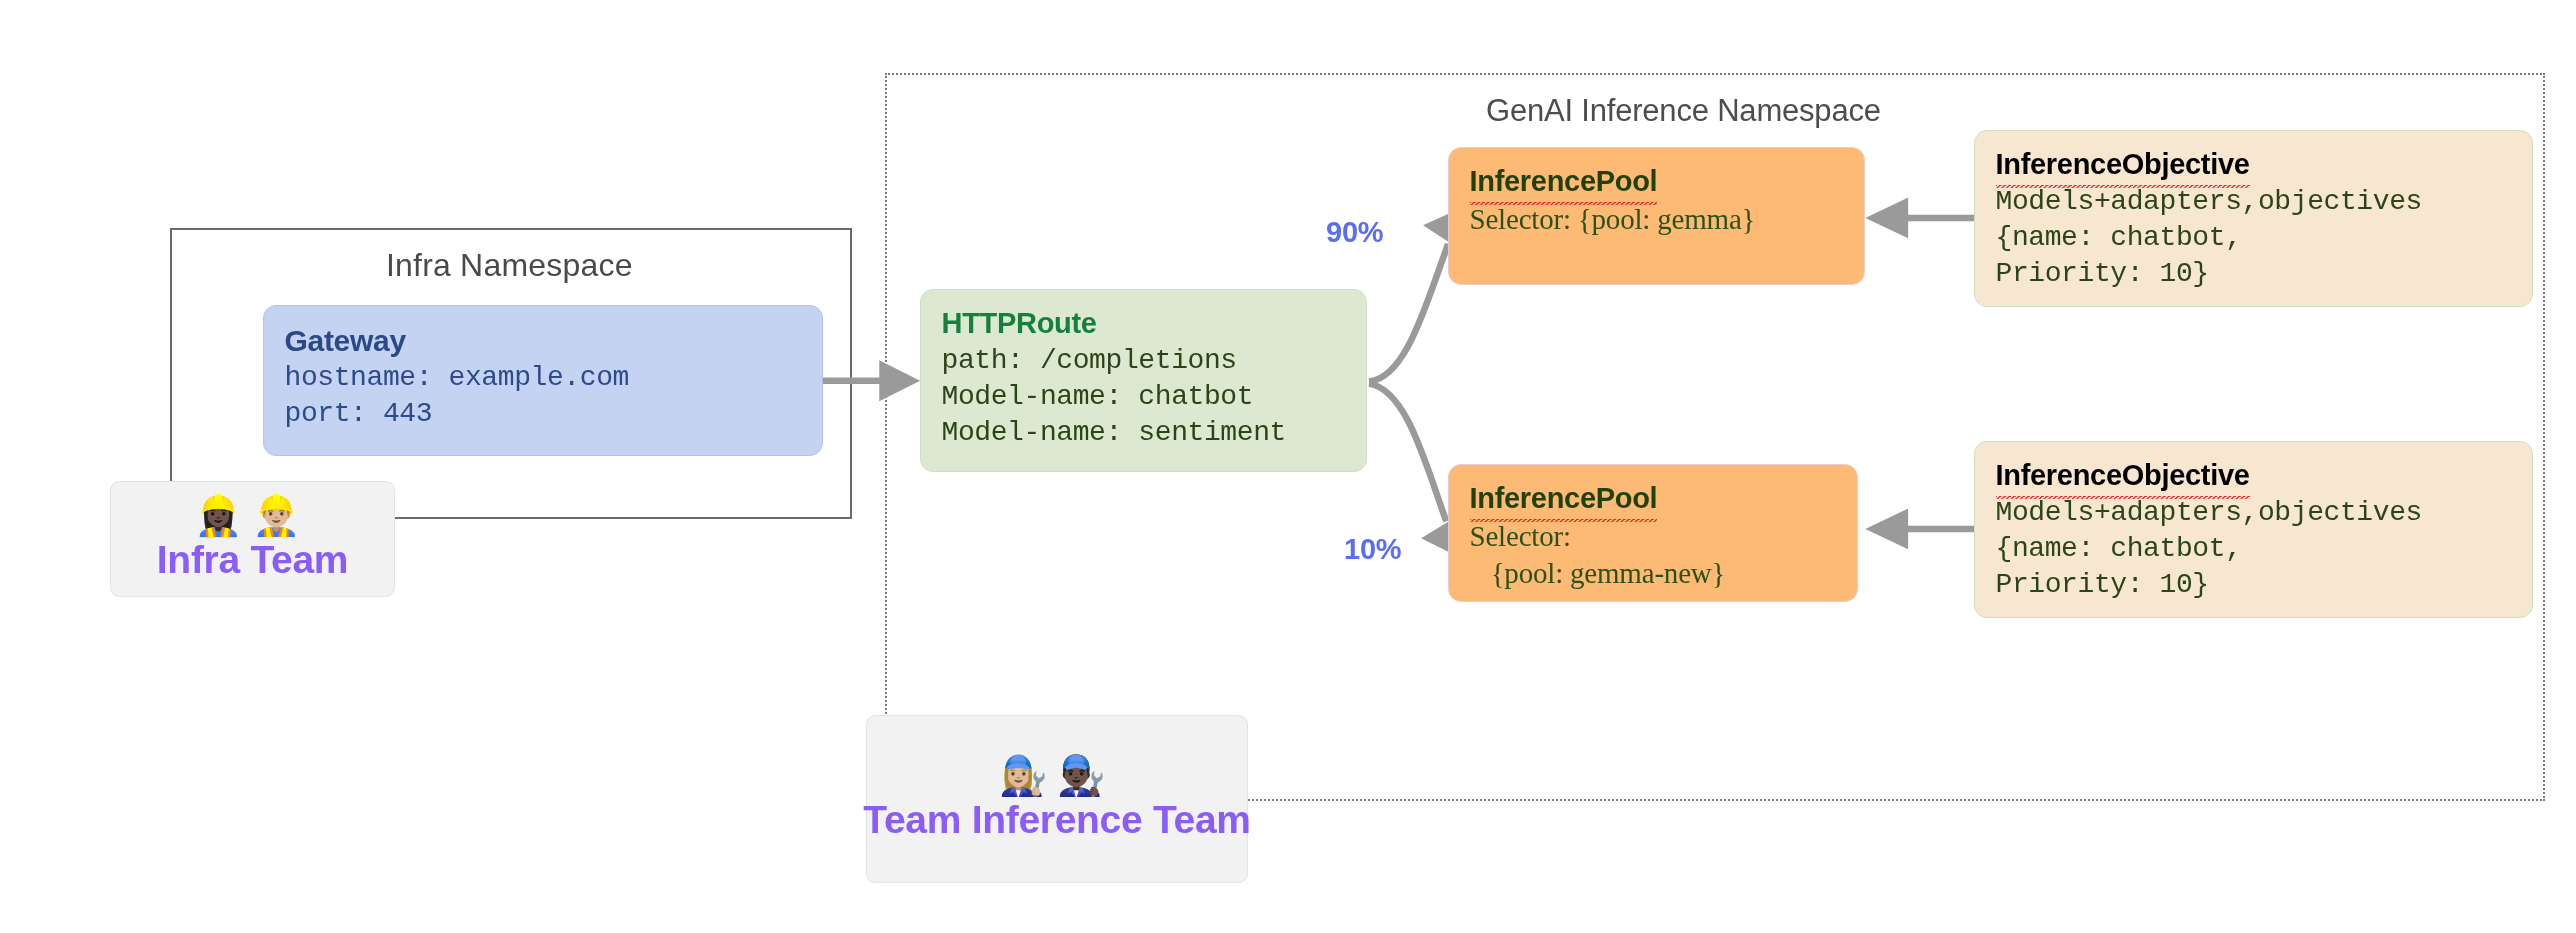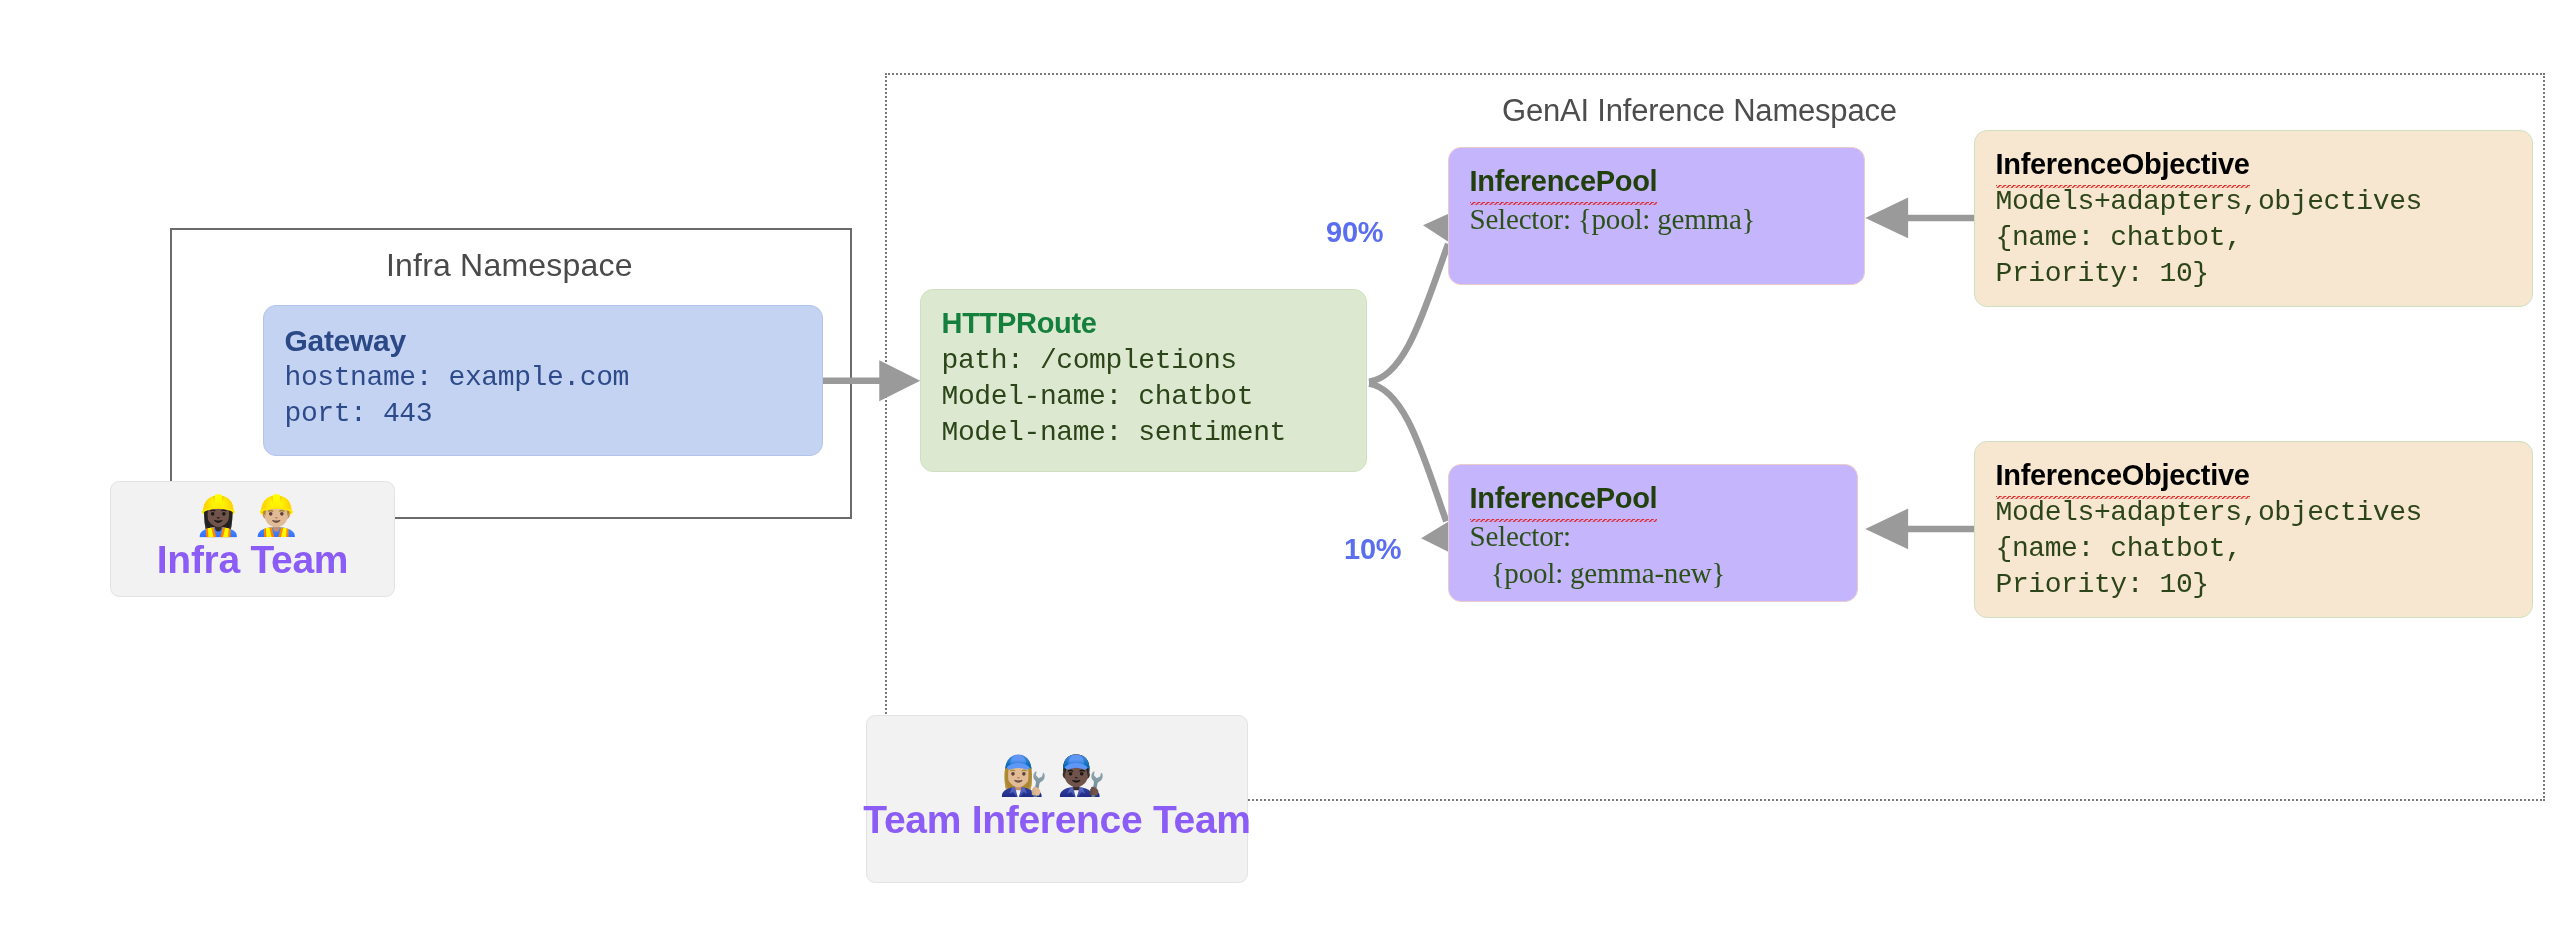--- a/index.html
+++ b/index.html
@@ -79,21 +79,21 @@
 
   .node.httproute {
     background: #dce9d0;
     border: 1.9px solid #cfe0c0;
     color: #2c441a;
   }
   .node.httproute .title { color: #15803d; }
   .node.httproute .body { color: #2c4419; }
 
   .node.inferencepool {
-    background: #c4b5fd;
+    background: #fdba74;
     border: 1.9px solid #eccbcc;
     color: #2c441a;
   }
   .node.inferencepool .title  { color: #22400c; }
   .node.inferencepool .body   {
     color: #2c5118;
     font-family: Liberation Serif, serif;
     font-size: 29px;
     letter-spacing: -0.2px;
   }
@@ -181,21 +181,21 @@
     stroke-width: 7;
   }
   .edge-arrow { fill: #9a9a9a; }
 </style>
 </head>
 <body>
 
 <div id="canvas">
 
   <div class="ns-dotted" style="left:885px; top:73px; width:1660px; height:728px;"></div>
-  <div class="ns-title dotted-title" style="left:1486px; top:93px;margin-left:16px;">GenAI Inference Namespace</div>
+  <div class="ns-title dotted-title" style="left:1486px; top:93px;">GenAI Inference Namespace</div>
 
   <div class="ns-solid" style="left:170px; top:228px; width:682px; height:291px;"></div>
   <div class="ns-title" style="left:386px; top:247px;">Infra Namespace</div>
 
   <svg id="edges" viewBox="0 0 2766 1002">
 
     <g>
       <line class="edge-path" x1="855" y1="409" x2="962" y2="409"></line>
       <polygon class="edge-arrow" points="988,409 944,387 944,431"></polygon>
     </g>

